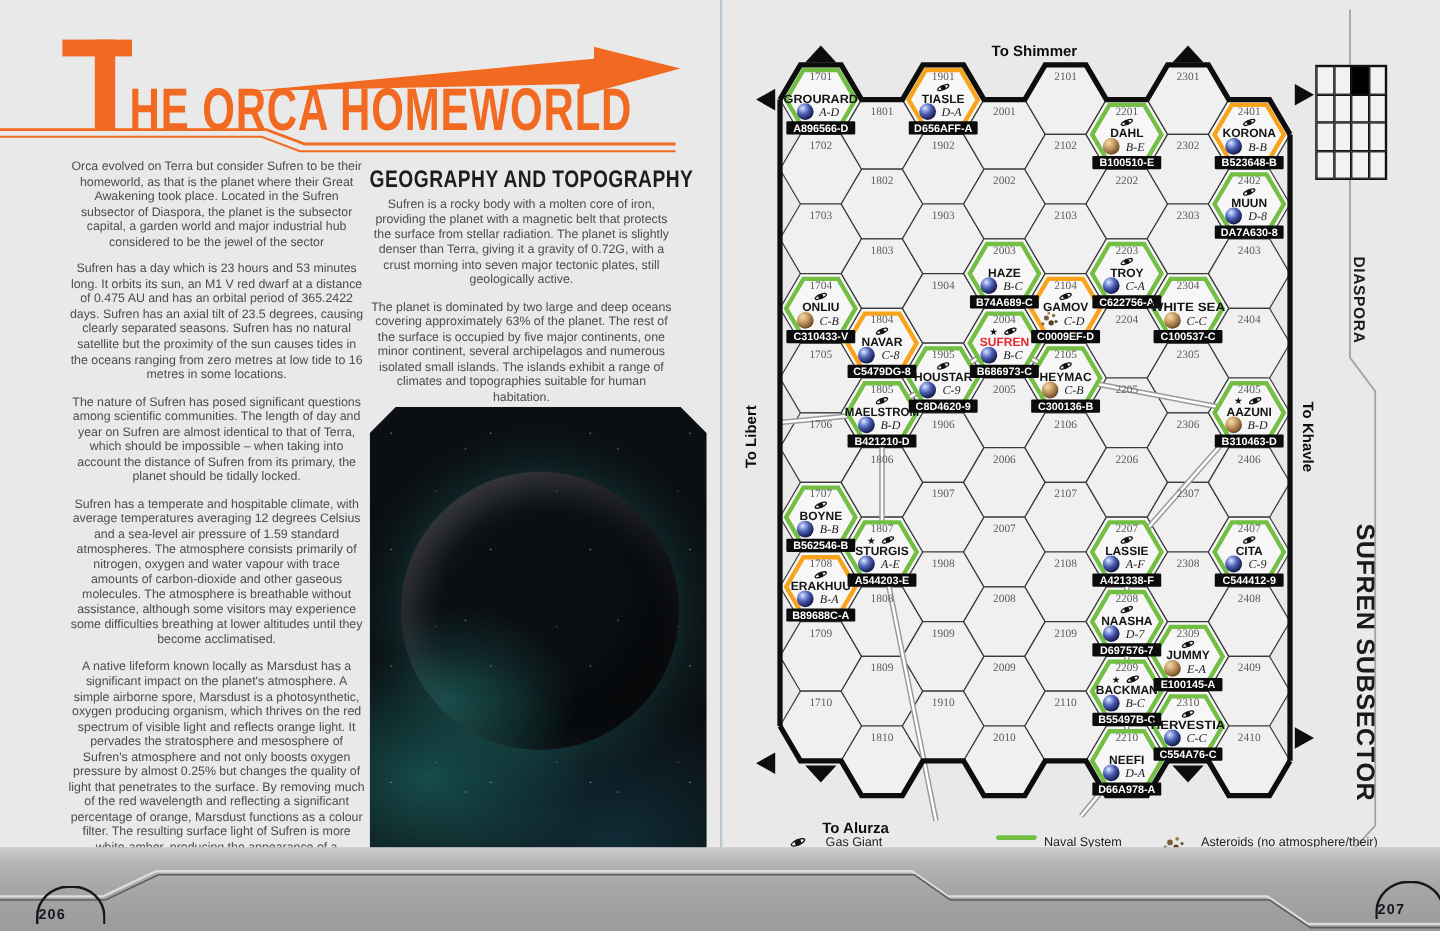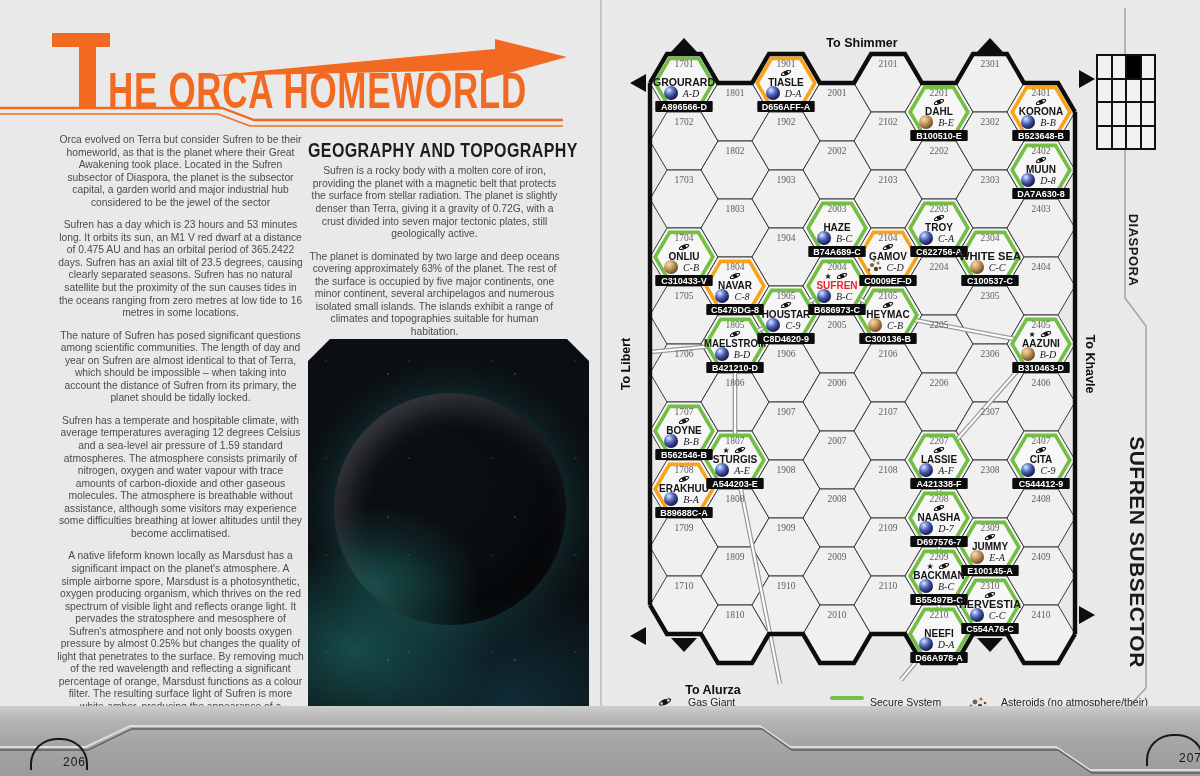--- a/index.html
+++ b/index.html
@@ -66,21 +66,21 @@
   .ic-sym{font-style:italic;font-family:"Liberation Serif",serif;font-size:11px;width:34px;text-align:center;}
   .ic-star{width:34px;text-align:center;font-size:10px;color:#111;}
   .ic-dot{width:11px;height:11px;border-radius:50%;margin:0 12px;}
   .ic-dry{background:radial-gradient(circle at 35% 30%,#f0d9ae,#cda36b 45%,#8a6335 85%);}
   .ic-water{background:radial-gradient(circle at 35% 30%,#dfe6ff,#8fa3e0 30%,#4a5cb0 60%,#1c2460 95%);}
   .lcol1{width:168px;} .lcol2{width:132px;} .lcol3{width:200px;}
   
   .footer{position:absolute;left:0;bottom:0;width:1200px;height:70px;
     background:linear-gradient(180deg,#cdcdcd 0%,#b4b4b4 20%,#a6a6a6 50%,#9b9b9b 100%);}
   .page-badge{position:absolute;width:54px;height:30px;border:2.5px solid #16161f;border-bottom:none;
-    border-radius:27px 27px 0 0/26px 26px 0 0;text-align:right;color:#16161f;font-weight:normal;
+    border-radius:27px 27px 0 0/26px 26px 0 0;text-align:left;color:#16161f;font-weight:bold;
     font-size:12px;letter-spacing:1px;line-height:44px;}
   #badge-left{left:30px;bottom:6px;}
   #badge-right{left:1146px;bottom:10px;}
 </style>
 </head>
 <body>
 
 <div class="spread">
 
   <div class="bigT-bar"></div>
@@ -100,21 +100,21 @@
       <p>Orca evolved on Terra but consider Sufren to be their homeworld, as that is the planet where their Great Awakening took place. Located in the Sufren subsector of Diaspora, the planet is the subsector capital, a garden world and major industrial hub considered to be the jewel of the sector</p>
       <p>Sufren has a day which is 23 hours and 53 minutes long. It orbits its sun, an M1 V red dwarf at a distance of 0.475 AU and has an orbital period of 365.2422 days. Sufren has an axial tilt of 23.5 degrees, causing clearly separated seasons. Sufren has no natural satellite but the proximity of the sun causes tides in the oceans ranging from zero metres at low tide to 16 metres in some locations.</p>
       <p>The nature of Sufren has posed significant questions among scientific communities. The length of day and year on Sufren are almost identical to that of Terra, which should be impossible – when taking into account the distance of Sufren from its primary, the planet should be tidally locked.</p>
       <p>Sufren has a temperate and hospitable climate, with average temperatures averaging 12 degrees Celsius and a sea-level air pressure of 1.59 standard atmospheres. The atmosphere consists primarily of nitrogen, oxygen and water vapour with trace amounts of carbon-dioxide and other gaseous molecules. The atmosphere is breathable without assistance, although some visitors may experience some difficulties breathing at lower altitudes until they become acclimatised.</p>
       <p>A native lifeform known locally as Marsdust has a significant impact on the planet's atmosphere. A simple airborne spore, Marsdust is a photosynthetic, oxygen producing organism, which thrives on the red spectrum of visible light and reflects orange light. It pervades the stratosphere and mesosphere of Sufren's atmosphere and not only boosts oxygen pressure by almost 0.25% but changes the quality of light that penetrates to the surface. By removing much of the red wavelength and reflecting a significant percentage of orange, Marsdust functions as a colour filter. The resulting surface light of Sufren is more white-amber, producing the appearance of a perpetually bright dusk to eyes accustomed to Terran equivalents. The sky of the planet changes colours dramatically as morning and evening approaches, fading from bright greenish-blue to deep blues, greens and purples.</p>
     </div>
 
   <div class="col" id="col2">
     <h2 class="h2">GEOGRAPHY AND TOPOGRAPHY</h2>
     <div id="geo-paras">
-        <p>Sufren is a rocky body with a molten core of iron, providing the planet with a magnetic belt that protects the surface from stellar radiation. The planet is slightly denser than Terra, giving it a gravity of 0.72G, with a crust divided into seven major tectonic plates, still geologically active.</p>
+        <p>Sufren is a rocky body with a molten core of iron, providing the planet with a magnetic belt that protects the surface from stellar radiation. The planet is slightly denser than Terra, giving it a gravity of 0.72G, with a crust morning into seven major tectonic plates, still geologically active.</p>
         <p>The planet is dominated by two large and deep oceans covering approximately 63% of the planet. The rest of the surface is occupied by five major continents, one minor continent, several archipelagos and numerous isolated small islands. The islands exhibit a range of climates and topographies suitable for human habitation.</p>
       </div>
   </div>
 
   <div class="planet-panel">
     <div class="planet-sphere"></div>
   </div>
 
   <div class="spread-divider"></div>
   <svg class="frame-svg" width="1200" height="776" viewBox="0 0 1200 776">
@@ -663,21 +663,21 @@
           <span>Starport Class &amp; Tech Level</span>
         </div>
         <div class="lrow">
           <span class="ic ic-star">★</span>
           <span>Imperial Naval Base</span>
         </div>
       </div>
       <div class="lcol lcol2">
         <div class="lrow">
           <span class="ic ic-line ic-secure"></span>
-          <span>Secure System</span>
+          <span>Naval System</span>
         </div>
         <div class="lrow">
           <span class="ic ic-line ic-amber"></span>
           <span>Amber Zone</span>
         </div>
         <div class="lrow">
           <span class="ic ic-xboat"></span>
           <span>X-boat Route</span>
         </div>
       </div>

